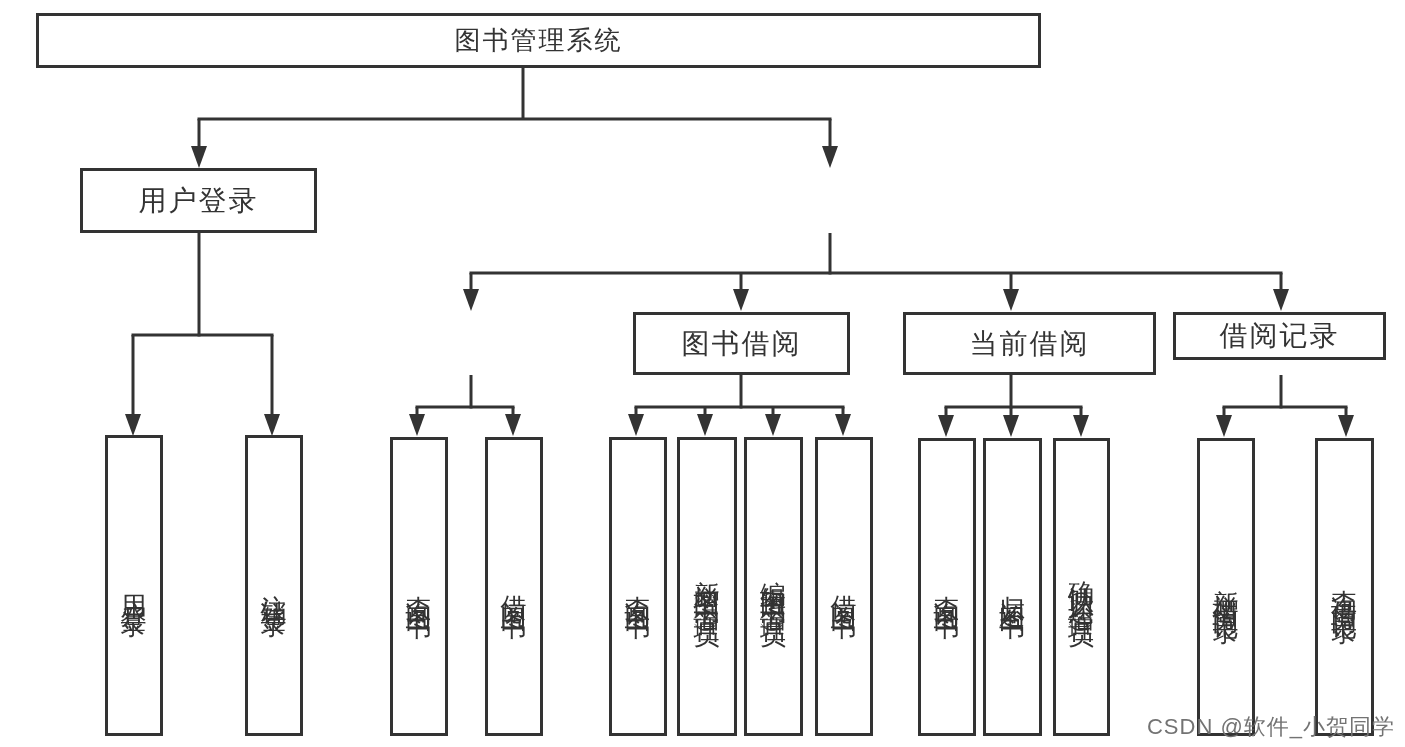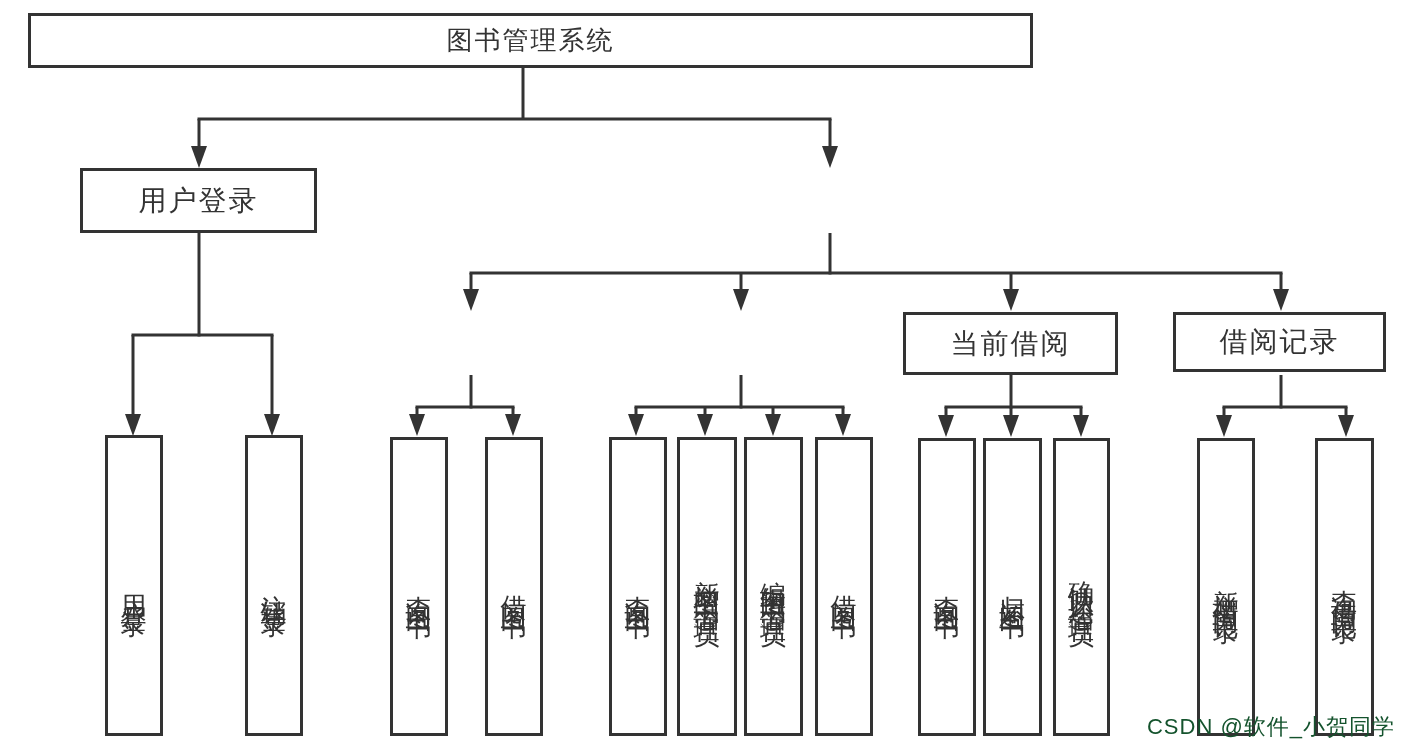--- a/index.html
+++ b/index.html
@@ -15,21 +15,21 @@
     text-align:center;
   }
   .node.h span{font-size:28px;letter-spacing:2px;white-space:nowrap;}
   .node.root span{font-size:26px;letter-spacing:2px;}
   .node.v span{
     writing-mode:vertical-rl;text-orientation:mixed;
     font-size:26px;letter-spacing:6px;line-height:1;white-space:nowrap;
   }
   #watermark{
     position:absolute;right:10px;bottom:5px;
-    font-size:22px;color:#14532d;letter-spacing:1px;white-space:nowrap;
+    font-size:22px;color:#737373;letter-spacing:1px;white-space:nowrap;
     z-index:5;
   }
   .wire{stroke:#333333;stroke-width:3;fill:none;}
   .arrow{fill:#333333;stroke:none;}
 </style>
 </head>
 <body>
 
 <div id="stage">
 
@@ -88,32 +88,35 @@
     <polygon class="arrow" points="1073,415 1089,415 1081,437"></polygon>
 
     <line class="wire" x1="1281" y1="375" x2="1281" y2="408.5"></line>
     <line class="wire" x1="1222.5" y1="407" x2="1347.5" y2="407"></line>
     <line class="wire" x1="1224" y1="407" x2="1224" y2="417"></line>
     <line class="wire" x1="1346" y1="407" x2="1346" y2="417"></line>
     <polygon class="arrow" points="1216,415 1232,415 1224,437"></polygon>
     <polygon class="arrow" points="1338,415 1354,415 1346,437"></polygon>
   </svg>
 
-  <div class="node h root" style="left:28px;top:13px;width:1005px;height:55px">
+  <div class="node h root" style="left:36px;top:13px;width:1005px;height:55px">
     <span>图书管理系统</span>
   </div>
 
   <div class="node h" style="left:80px;top:168px;width:237px;height:65px">
     <span>用户登录</span>
   </div>
 
-  <div class="node h" style="left:903px;top:312px;width:215px;height:63px">
+  <div class="node h" style="left:633px;top:312px;width:217px;height:63px">
+    <span>图书借阅</span>
+  </div>
+  <div class="node h" style="left:903px;top:312px;width:253px;height:63px">
     <span>当前借阅</span>
   </div>
-  <div class="node h" style="left:1173px;top:312px;width:213px;height:60px">
+  <div class="node h" style="left:1173px;top:312px;width:213px;height:48px">
     <span>借阅记录</span>
   </div>
 
   <div class="node v" style="left:105px;top:435px;width:58px;height:301px">
     <span>用户登录</span>
   </div>
   <div class="node v" style="left:245px;top:435px;width:58px;height:301px">
     <span>注销登录</span>
   </div>
 

